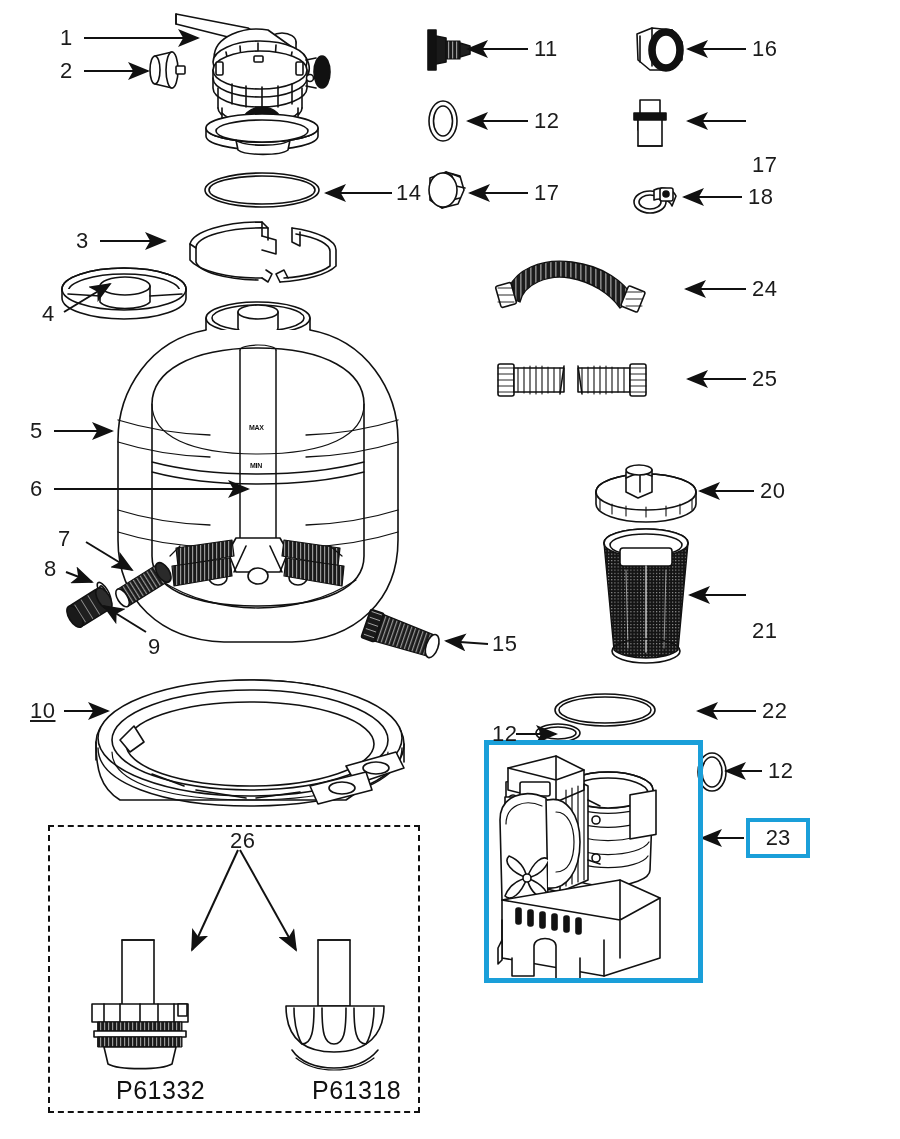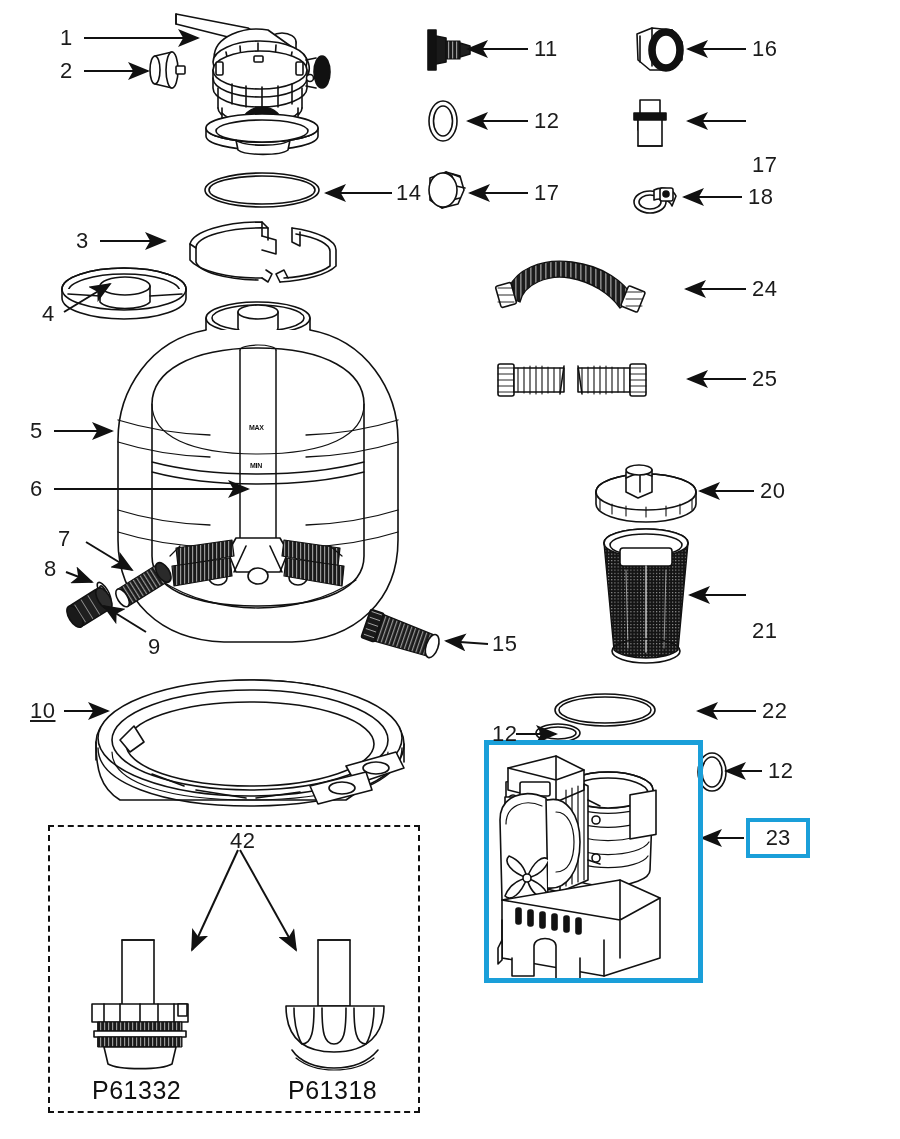--- a/index.html
+++ b/index.html
@@ -2,21 +2,21 @@
 <html style="--hl: #1a9fd9;"><head>
 <meta charset="utf-8">
 <style>
   html,body{margin:0;padding:0;background:#ffffff;}
   body{width:900px;height:1139px;position:relative;overflow:hidden;
        font-family:"Liberation Sans","DejaVu Sans",sans-serif;color:#111;}
   #stage{position:absolute;inset:0;width:900px;height:1139px;}
   svg.layer{position:absolute;left:0;top:0;width:900px;height:1139px;}
   .callout{position:absolute;font-size:22px;font-weight:400;color:#1b1b1b;
            letter-spacing:.5px;line-height:1;white-space:nowrap;}
-  .partnum{position:absolute;font-size:25px;color:#111;white-space:nowrap;letter-spacing:.5px;}
+  .partnum{position:absolute;font-size:25px;color:#111;white-space:nowrap;letter-spacing:.5px;margin-left:24px;}
   .hl-box{position:absolute;border:5px solid var(--hl,#1a9fd9);box-sizing:border-box;}
   .hl-chip{position:absolute;border:4px solid var(--hl,#1a9fd9);background:#fff;
            box-sizing:border-box;display:flex;align-items:center;justify-content:center;
            font-size:22px;color:#1b1b1b;}
   .dash-box{position:absolute;border:2px dashed #111;box-sizing:border-box;}
   .tinylbl{position:absolute;font-size:7px;font-weight:bold;color:#111;letter-spacing:-.3px;}
 </style>
 </head>
 <body>
 
@@ -472,20 +472,20 @@
   <div class="callout" style="left:492px;top:633px;">15</div>
 
   <div class="callout" style="left:752px;top:38px;">16</div>
   <div class="callout" style="left:752px;top:110px;margin-top:44px;">17</div>
   <div class="callout" style="left:748px;top:186px;">18</div>
   <div class="callout" style="left:760px;top:480px;">20</div>
   <div class="callout" style="left:752px;top:584px;margin-top:36px;">21</div>
   <div class="callout" style="left:762px;top:700px;">22</div>
   <div class="callout" style="left:752px;top:278px;">24</div>
   <div class="callout" style="left:752px;top:368px;">25</div>
-  <div class="callout" style="left:230px;top:830px;">42</div>
+  <div class="callout" style="left:230px;top:830px;">26</div>
   <div class="callout" style="left:492px;top:723px;">12</div>
   <div class="callout" style="left:768px;top:760px;">12</div>
 
   <div class="partnum" style="left:92px;top:1076px;">P61332</div>
   <div class="partnum" style="left:288px;top:1076px;">P61318</div>
 
 </div>
 
 </body></html>

